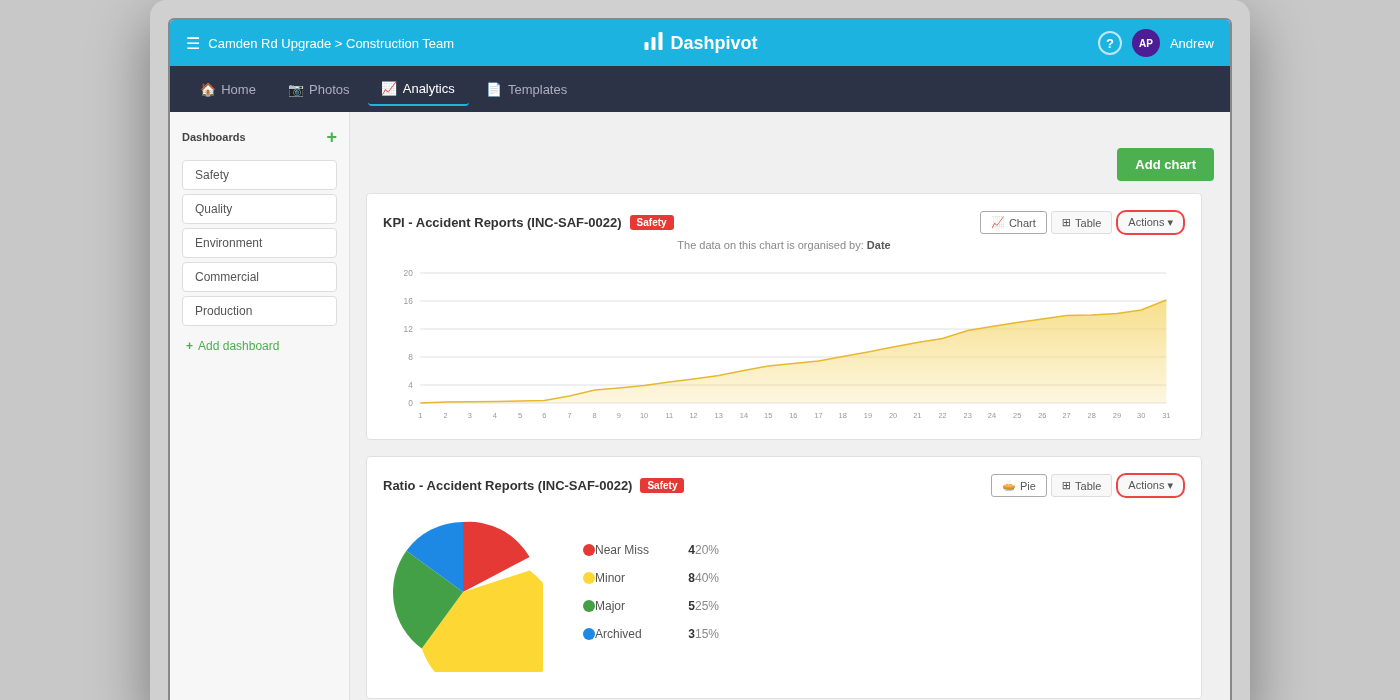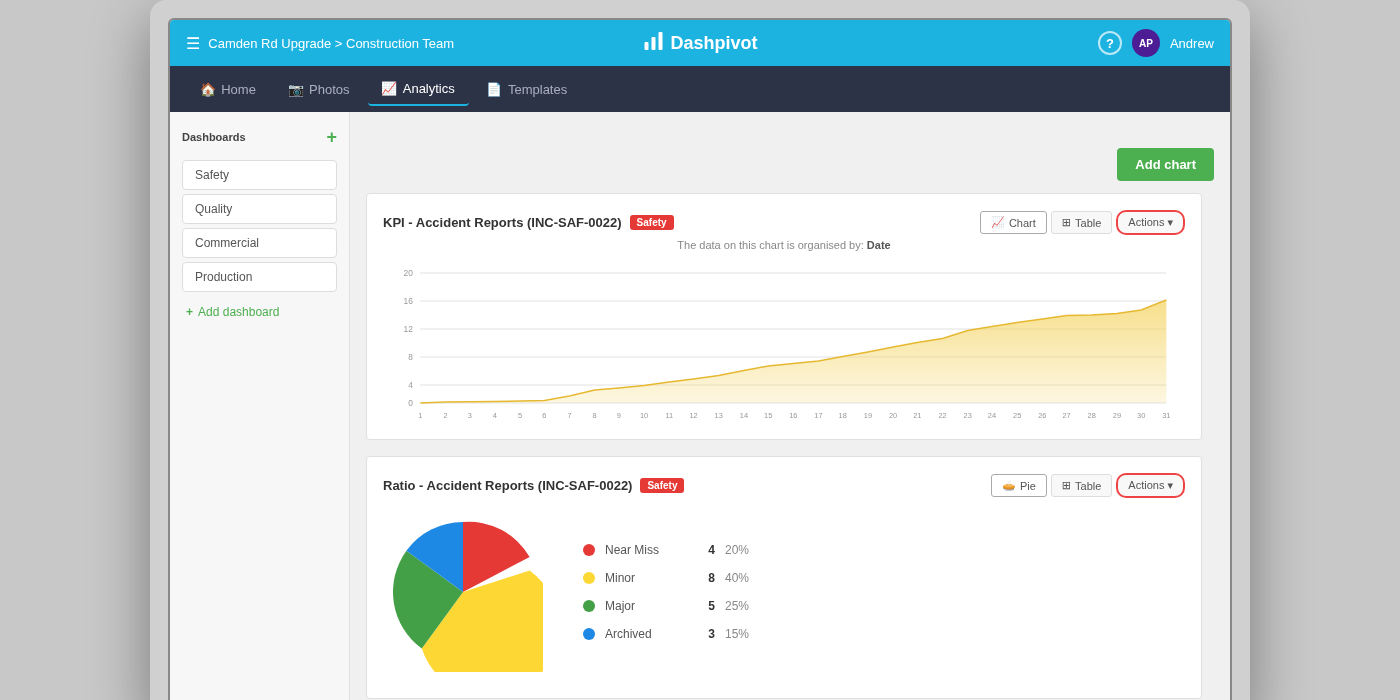--- a/index.html
+++ b/index.html
@@ -254,21 +254,20 @@
       flex-shrink: 0;
     }
     .pie-legend {
       display: flex;
       flex-direction: column;
       gap: 14px;
     }
     .legend-item {
       display: flex;
       align-items: center;
-      gap: 10px;
     }
     .legend-dot {
       width: 12px; height: 12px;
       border-radius: 50%;
       flex-shrink: 0;
     }
     .legend-label { font-size: 12px; color: #555; width: 80px; }
     .legend-value { font-size: 12px; font-weight: 600; color: #333; width: 20px; text-align: right; }
     .legend-pct { font-size: 12px; color: #888; width: 35px; }
   </style>
@@ -321,20 +320,21 @@
 
     <div class="main-layout">
 
       <div class="sidebar">
         <div class="sidebar-header">
           <span class="sidebar-title">Dashboards</span>
           <span class="sidebar-add-btn">+</span>
         </div>
         <div class="sidebar-item">Safety</div>
         <div class="sidebar-item">Quality</div>
+        <div class="sidebar-item">Environment</div>
         <div class="sidebar-item">Commercial</div>
         <div class="sidebar-item">Production</div>
         <div class="add-dashboard">
           <span style="color:#4caf50; font-weight:bold;">+</span>
           <span>Add dashboard</span>
         </div>
       </div>
 
       <div class="content">
         <div class="content-header">

